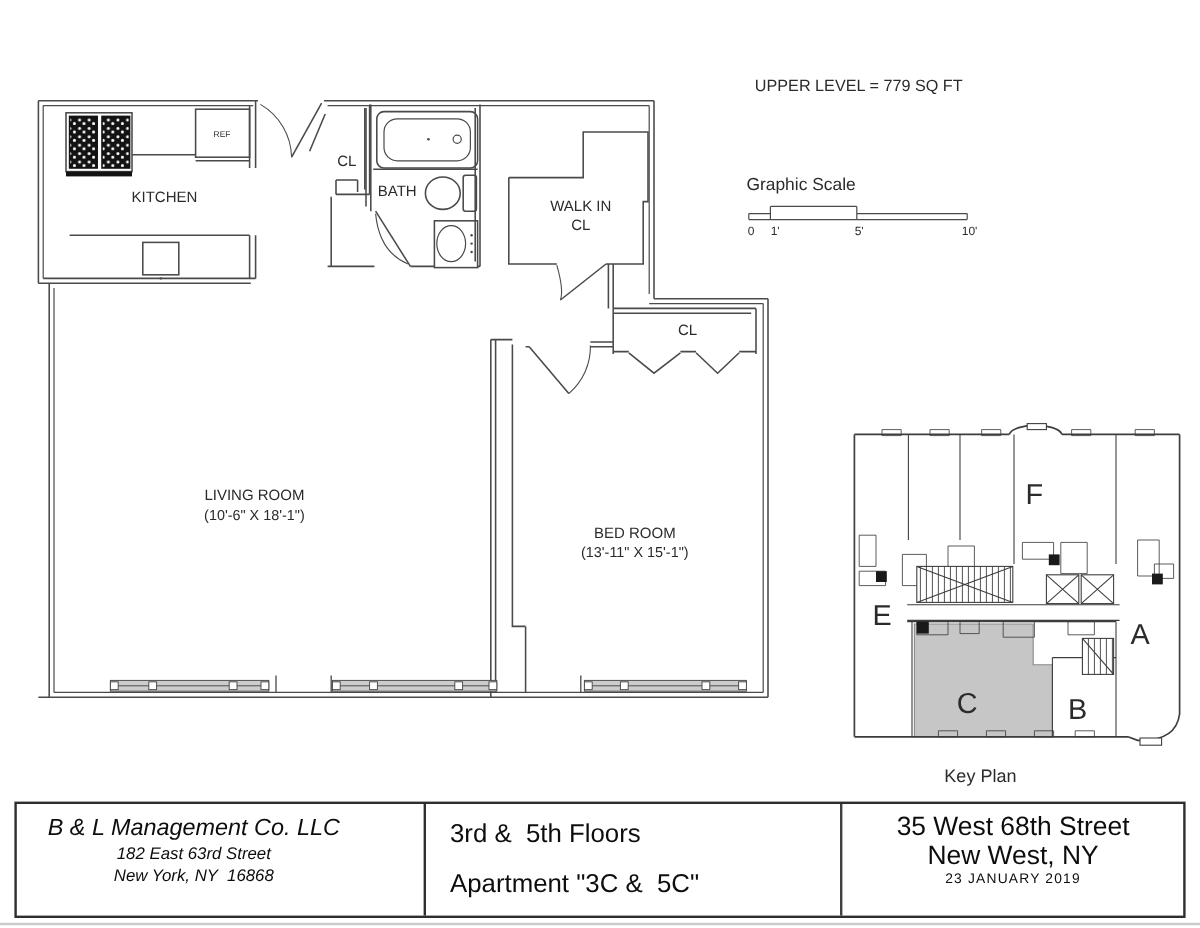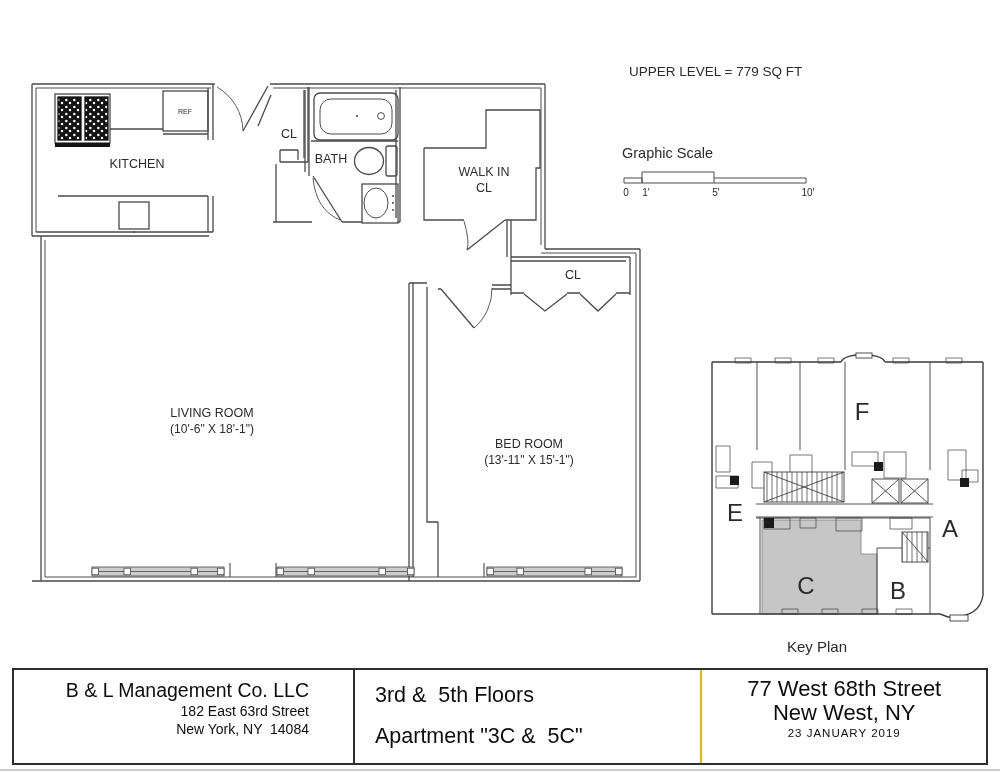--- a/index.html
+++ b/index.html
@@ -12,22 +12,22 @@
   .tiny{font-size:7px;}
   .note{font-size:13.5px;}
   .gs-title{font-size:14.5px;}
   .tick{font-size:10px;}
   .unit{font-size:24px;}
   .kp-cap{font-size:15px;}
   
   .titleblock{position:absolute;left:12px;top:668px;width:976px;height:97px;
       border:2px solid #2e2e2e;box-sizing:border-box;display:flex;background:#fff;}
   .tb-cell{box-sizing:border-box;height:100%;}
-  .tb-left{width:310px;text-align:right;padding-top:8px;}
-  .tb-mid{width:366px;border-left:2px solid #2e2e2e;border-right:2px solid #eab308;
+  .tb-left{width:310px;text-align:center;padding-top:8px;font-style:italic;}
+  .tb-mid{width:366px;border-left:2px solid #2e2e2e;border-right:2px solid #404040;
       padding-left:20px;margin-left:44px;}
   .tb-right{width:298px;text-align:center;padding-top:7px;}
   .tb-line{white-space:pre;color:#0d0d0d;}
   .tb-l1{font-size:19.5px;line-height:24px;}
   .tb-l2{font-size:14px;line-height:18px;}
   .tb-m{font-size:21.5px;line-height:24px;}
   .tb-m1{margin-top:13px;}
   .tb-m2{margin-top:17px;}
   .tb-r1{font-size:22px;line-height:24px;}
   .tb-r3{font-size:11.5px;letter-spacing:1px;margin-top:2px;}
@@ -236,28 +236,28 @@
     <text class="unit" x="806" y="594">C</text>
     <text class="unit" x="898" y="599">B</text>
     <text class="kp-cap" x="817" y="652">Key Plan</text>
   </g>
 </svg>
 
 <div class="titleblock">
   <div class="tb-cell tb-left">
     <div class="tb-line tb-l1">B &amp; L Management Co. LLC</div>
     <div class="tb-line tb-l2">182 East 63rd Street</div>
-    <div class="tb-line tb-l2">New York, NY  14084</div>
+    <div class="tb-line tb-l2">New York, NY  16868</div>
   </div>
   <div class="tb-cell tb-mid">
     <div class="tb-line tb-m tb-m1">3rd &amp;  5th Floors</div>
     <div class="tb-line tb-m tb-m2">Apartment "3C &amp;  5C"</div>
   </div>
   <div class="tb-cell tb-right">
-    <div class="tb-line tb-r1">77 West 68th Street</div>
+    <div class="tb-line tb-r1">35 West 68th Street</div>
     <div class="tb-line tb-r1">New West, NY</div>
     <div class="tb-line tb-r3">23 JANUARY 2019</div>
   </div>
 </div>
 
 <div class="scan-line"></div>
 
 </div>
 
 </body></html>

